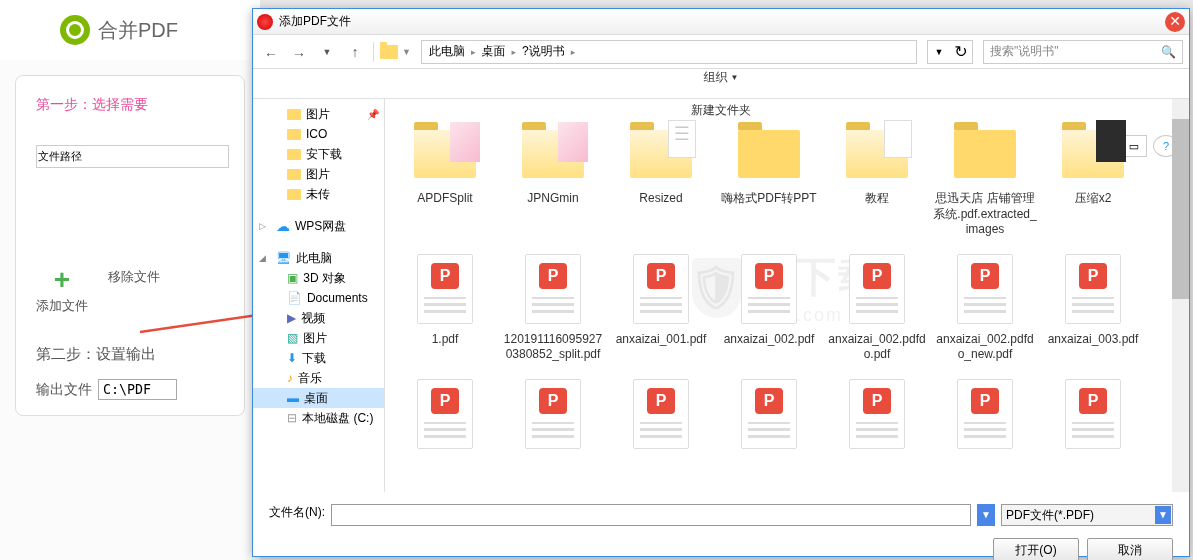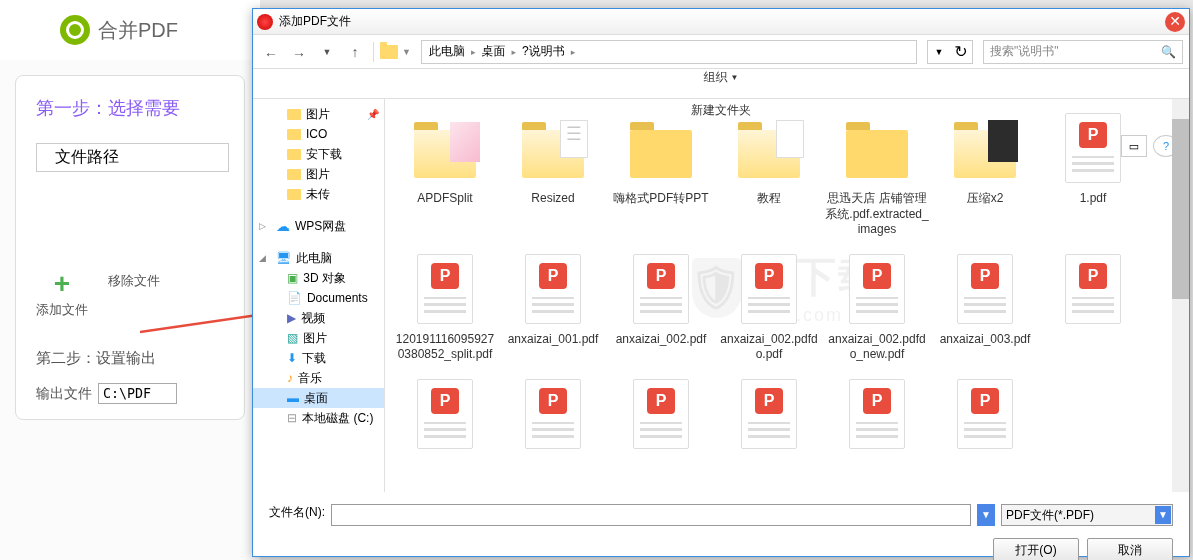--- a/index.html
+++ b/index.html
@@ -6,22 +6,22 @@
     body { width: 1193px; height: 560px; background: #e8e8e8; position: relative; overflow: hidden; }
     
     
     .bg-app { position: absolute; left: 0; top: 0; width: 260px; height: 560px; background: #fbfbfb; }
     .bg-header { height: 60px; display: flex; align-items: center; gap: 8px; padding-left: 60px; background: #fff; }
     .bg-header-icon { width: 30px; height: 30px; background: #7fb800; border-radius: 50%; position: relative; }
     .bg-header-icon::after { content: ''; position: absolute; left: 50%; top: 50%; width: 12px; height: 12px; border: 3px solid #fff; border-radius: 50%; transform: translate(-50%, -50%); }
     .bg-title { font-size: 20px; color: #666; font-weight: normal; }
     
     .bg-body { padding: 20px 15px 15px 20px; border: 1px solid #ddd; margin: 15px; border-radius: 8px; background: #fff; }
-    .bg-step { font-size: 18px; color: #8b5cf6; margin-bottom: 23px; }
-    .bg-col-header { border: 1px solid #ccc; padding: 3px 18px; font-size: 16px; background: #fff; margin-bottom: 100px; }
+    .bg-step { font-size: 14px; color: #ec4899; margin-bottom: 31px; }
+    .bg-col-header { border: 1px solid #ccc; padding: 3px 1px; font-size: 11px; background: #fff; margin-bottom: 100px; }
     
     .bg-actions { display: flex; gap: 20px; margin: 20px 0; }
     .bg-action { text-align: center; font-size: 13px; color: #555; }
     .bg-plus { width: 24px; height: 24px; color: #4caf50; font-size: 28px; font-weight: bold; line-height: 24px; margin: 0 auto 5px; }
     
     .bg-step2 { font-size: 15px; color: #555; margin: 30px 0 15px; }
     .bg-output-row { display: flex; align-items: center; gap: 6px; font-size: 14px; color: #555; }
     .bg-output-input { border: 1px solid #aaa; padding: 2px 4px; font-family: monospace; width: 79px; }
     
     
@@ -272,20 +272,28 @@
             <div class="file-thumb">
               <div class="folder-big open">
                 <div class="inner-pic"></div>
               </div>
             </div>
             <div class="file-label">APDFSplit</div>
           </div>
           <div class="file-item">
             <div class="file-thumb">
               <div class="folder-big open">
+                <div class="inner-pic"></div>
+              </div>
+            </div>
+            <div class="file-label">JPNGmin</div>
+          </div>
+          <div class="file-item">
+            <div class="file-thumb">
+              <div class="folder-big open">
                 <div class="inner-doc">═══<br>═══<br>═══</div>
               </div>
             </div>
             <div class="file-label">Resized</div>
           </div>
           <div class="file-item">
             <div class="file-thumb">
               <div class="folder-big "></div>
             </div>
             <div class="file-label">嗨格式PDF转PPT</div>

